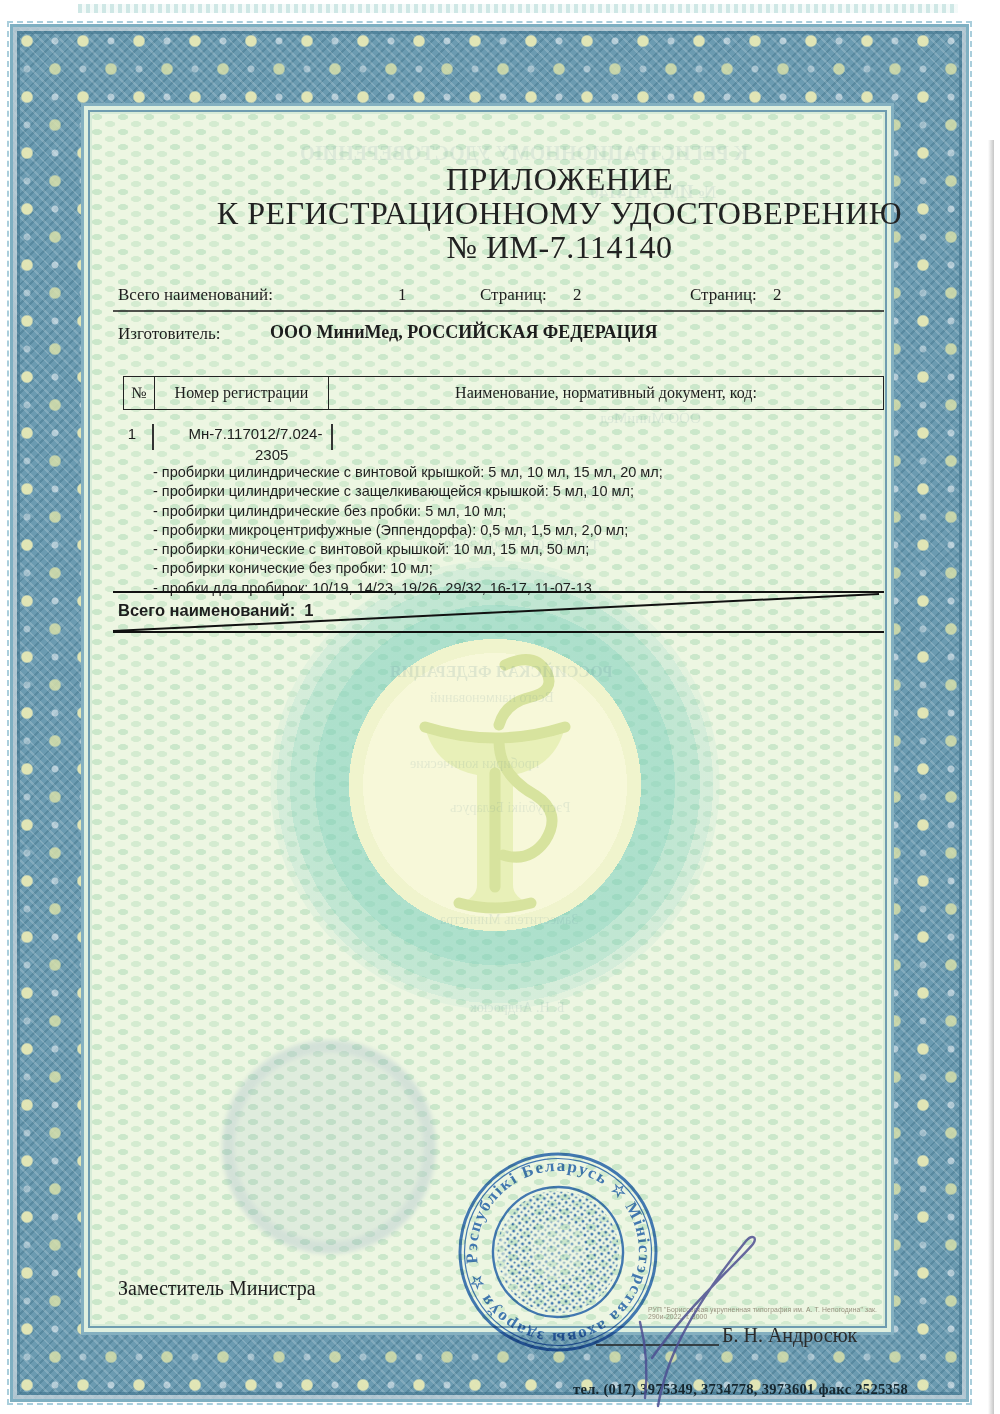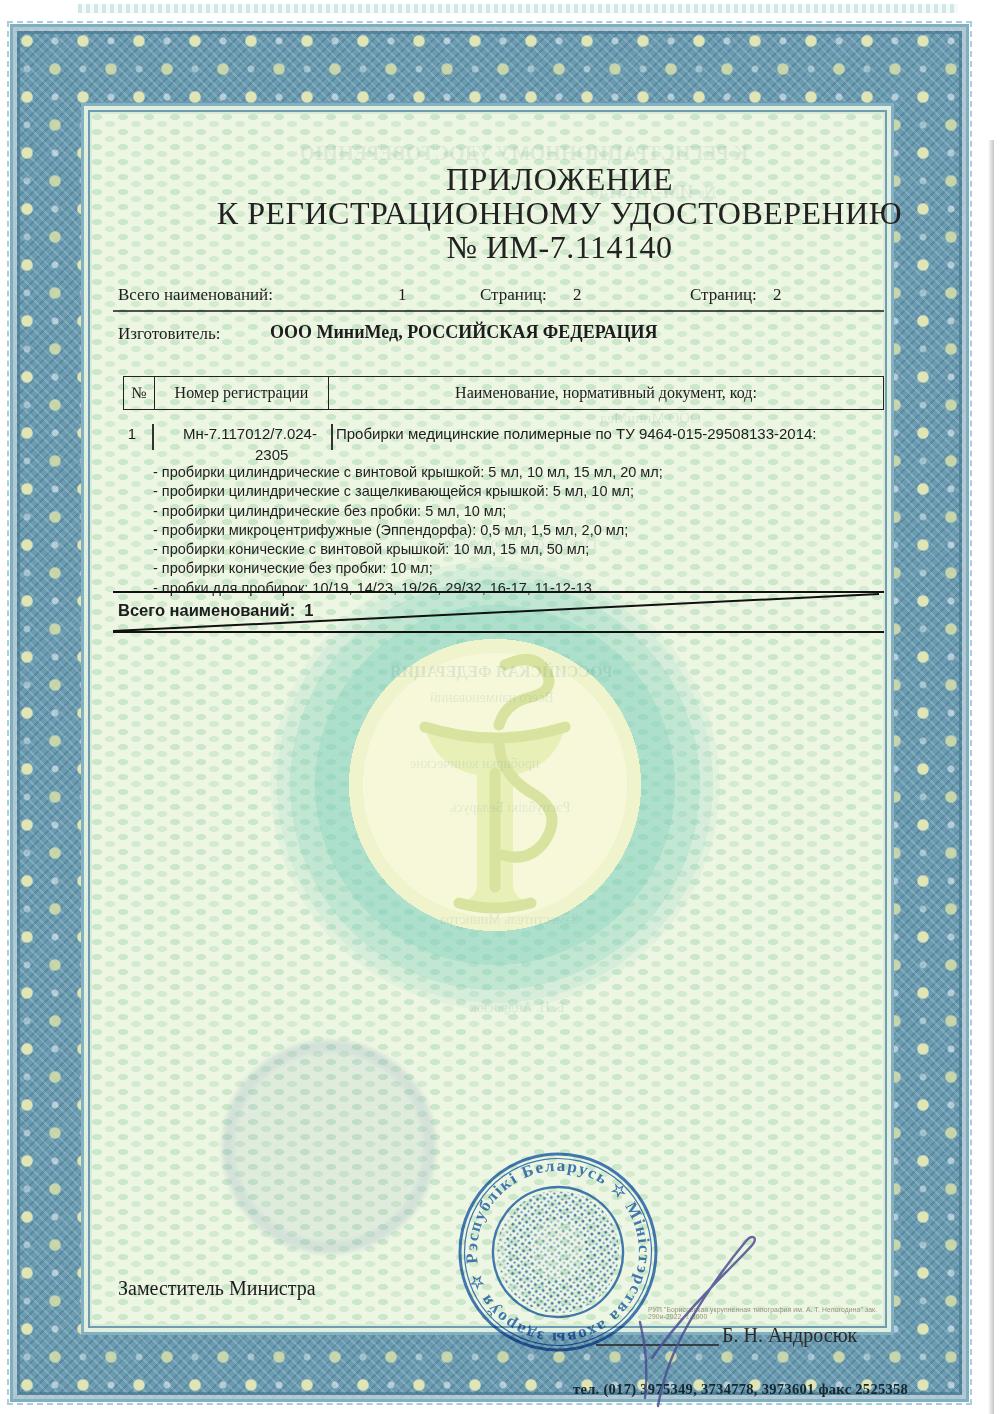--- a/index.html
+++ b/index.html
@@ -63,21 +63,21 @@
   .tblhead{left:123px;top:376px;width:759px;height:32px;border:1.5px solid #222;
     display:flex;align-items:center;font-size:16px;}
   .tblhead .c1{width:30px;text-align:center;border-right:1.5px solid #222;align-self:stretch;
     display:flex;align-items:center;justify-content:center;}
   .tblhead .c2{width:173px;text-align:center;border-right:1.5px solid #222;align-self:stretch;
     display:flex;align-items:center;justify-content:center;}
   .tblhead .c3{flex:1;text-align:center;}
 
   .vline{position:absolute;background:#333;}
   .row-num{left:121px;top:425px;width:22px;text-align:center;font-size:15px;}
-  .reg1{left:183px;top:425px;width:145px;font-size:15px;}
+  .reg1{left:183px;top:425px;width:145px;font-size:15px;text-align:center;}
   .reg2{left:255px;top:446px;width:80px;font-size:15px;}
   .row-name{left:336px;top:425px;width:492px;font-size:15px;}
   .items{left:153px;top:463px;width:700px;font-size:14.5px;line-height:19.3px;color:#1f1f1f;}
 
   .total-strike{left:118px;top:601px;font-size:16.5px;font-weight:bold;}
   .signer-title{left:118px;top:1277px;font-size:20px;}
   .signer-name{left:722px;top:1324px;font-size:20px;color:#2a2a2a;}
   .printer-note{left:648px;top:1306px;width:230px;font-size:6.8px;color:#97917e;letter-spacing:.1px;}
   .footer-phone{left:573px;top:1381px;font-size:14.5px;color:#15262e;font-weight:bold;letter-spacing:.3px;}
 
@@ -139,30 +139,29 @@
     <div class="c1">№</div>
     <div class="c2">Номер регистрации</div>
     <div class="c3">Наименование, нормативный документ, код:</div>
   </div>
 
   <div class="abs sans row-num">1</div>
   <div class="vline" style="left:152px;top:424px;width:1.5px;height:26px"></div>
   <div class="abs sans reg1">Мн-7.117012/7.024-</div>
   <div class="abs sans reg2">2305</div>
   <div class="vline" style="left:331px;top:424px;width:1.5px;height:26px"></div>
-  <div class="abs sans row-name">Пробирки медицинские полимерные по ТУ 9464-015-29508133-2014:</div>
 
   <div class="abs sans items">
     <div>- пробирки цилиндрические с винтовой крышкой: 5 мл, 10 мл, 15 мл, 20 мл;</div>
     <div>- пробирки цилиндрические с защелкивающейся крышкой: 5 мл, 10 мл;</div>
     <div>- пробирки цилиндрические без пробки: 5 мл, 10 мл;</div>
     <div>- пробирки микроцентрифужные (Эппендорфа): 0,5 мл, 1,5 мл, 2,0 мл;</div>
     <div>- пробирки конические с винтовой крышкой: 10 мл, 15 мл, 50 мл;</div>
     <div>- пробирки конические без пробки: 10 мл;</div>
-    <div>- пробки для пробирок: 10/19, 14/23, 19/26, 29/32, 16-17, 11-12-13</div>
+    <div>- пробки для пробирок: 10/19, 14/23, 19/26, 29/32, 16-17, 11-07-13</div>
   </div>
 
   <div class="abs sans total-strike">
     <span>Всего наименований:</span>&nbsp;&nbsp;<span>1</span>
   </div>
 
   <svg class="lines-svg" style="left:0;top:0" width="1000" height="1414">
     <line x1="113" y1="311" x2="884" y2="311" stroke="#1a1a1a" stroke-width="1.6"></line>
     <line x1="113" y1="592" x2="884" y2="592" stroke="#111" stroke-width="2.2"></line>
     <line x1="879" y1="594" x2="113" y2="631" stroke="#111" stroke-width="2"></line>

